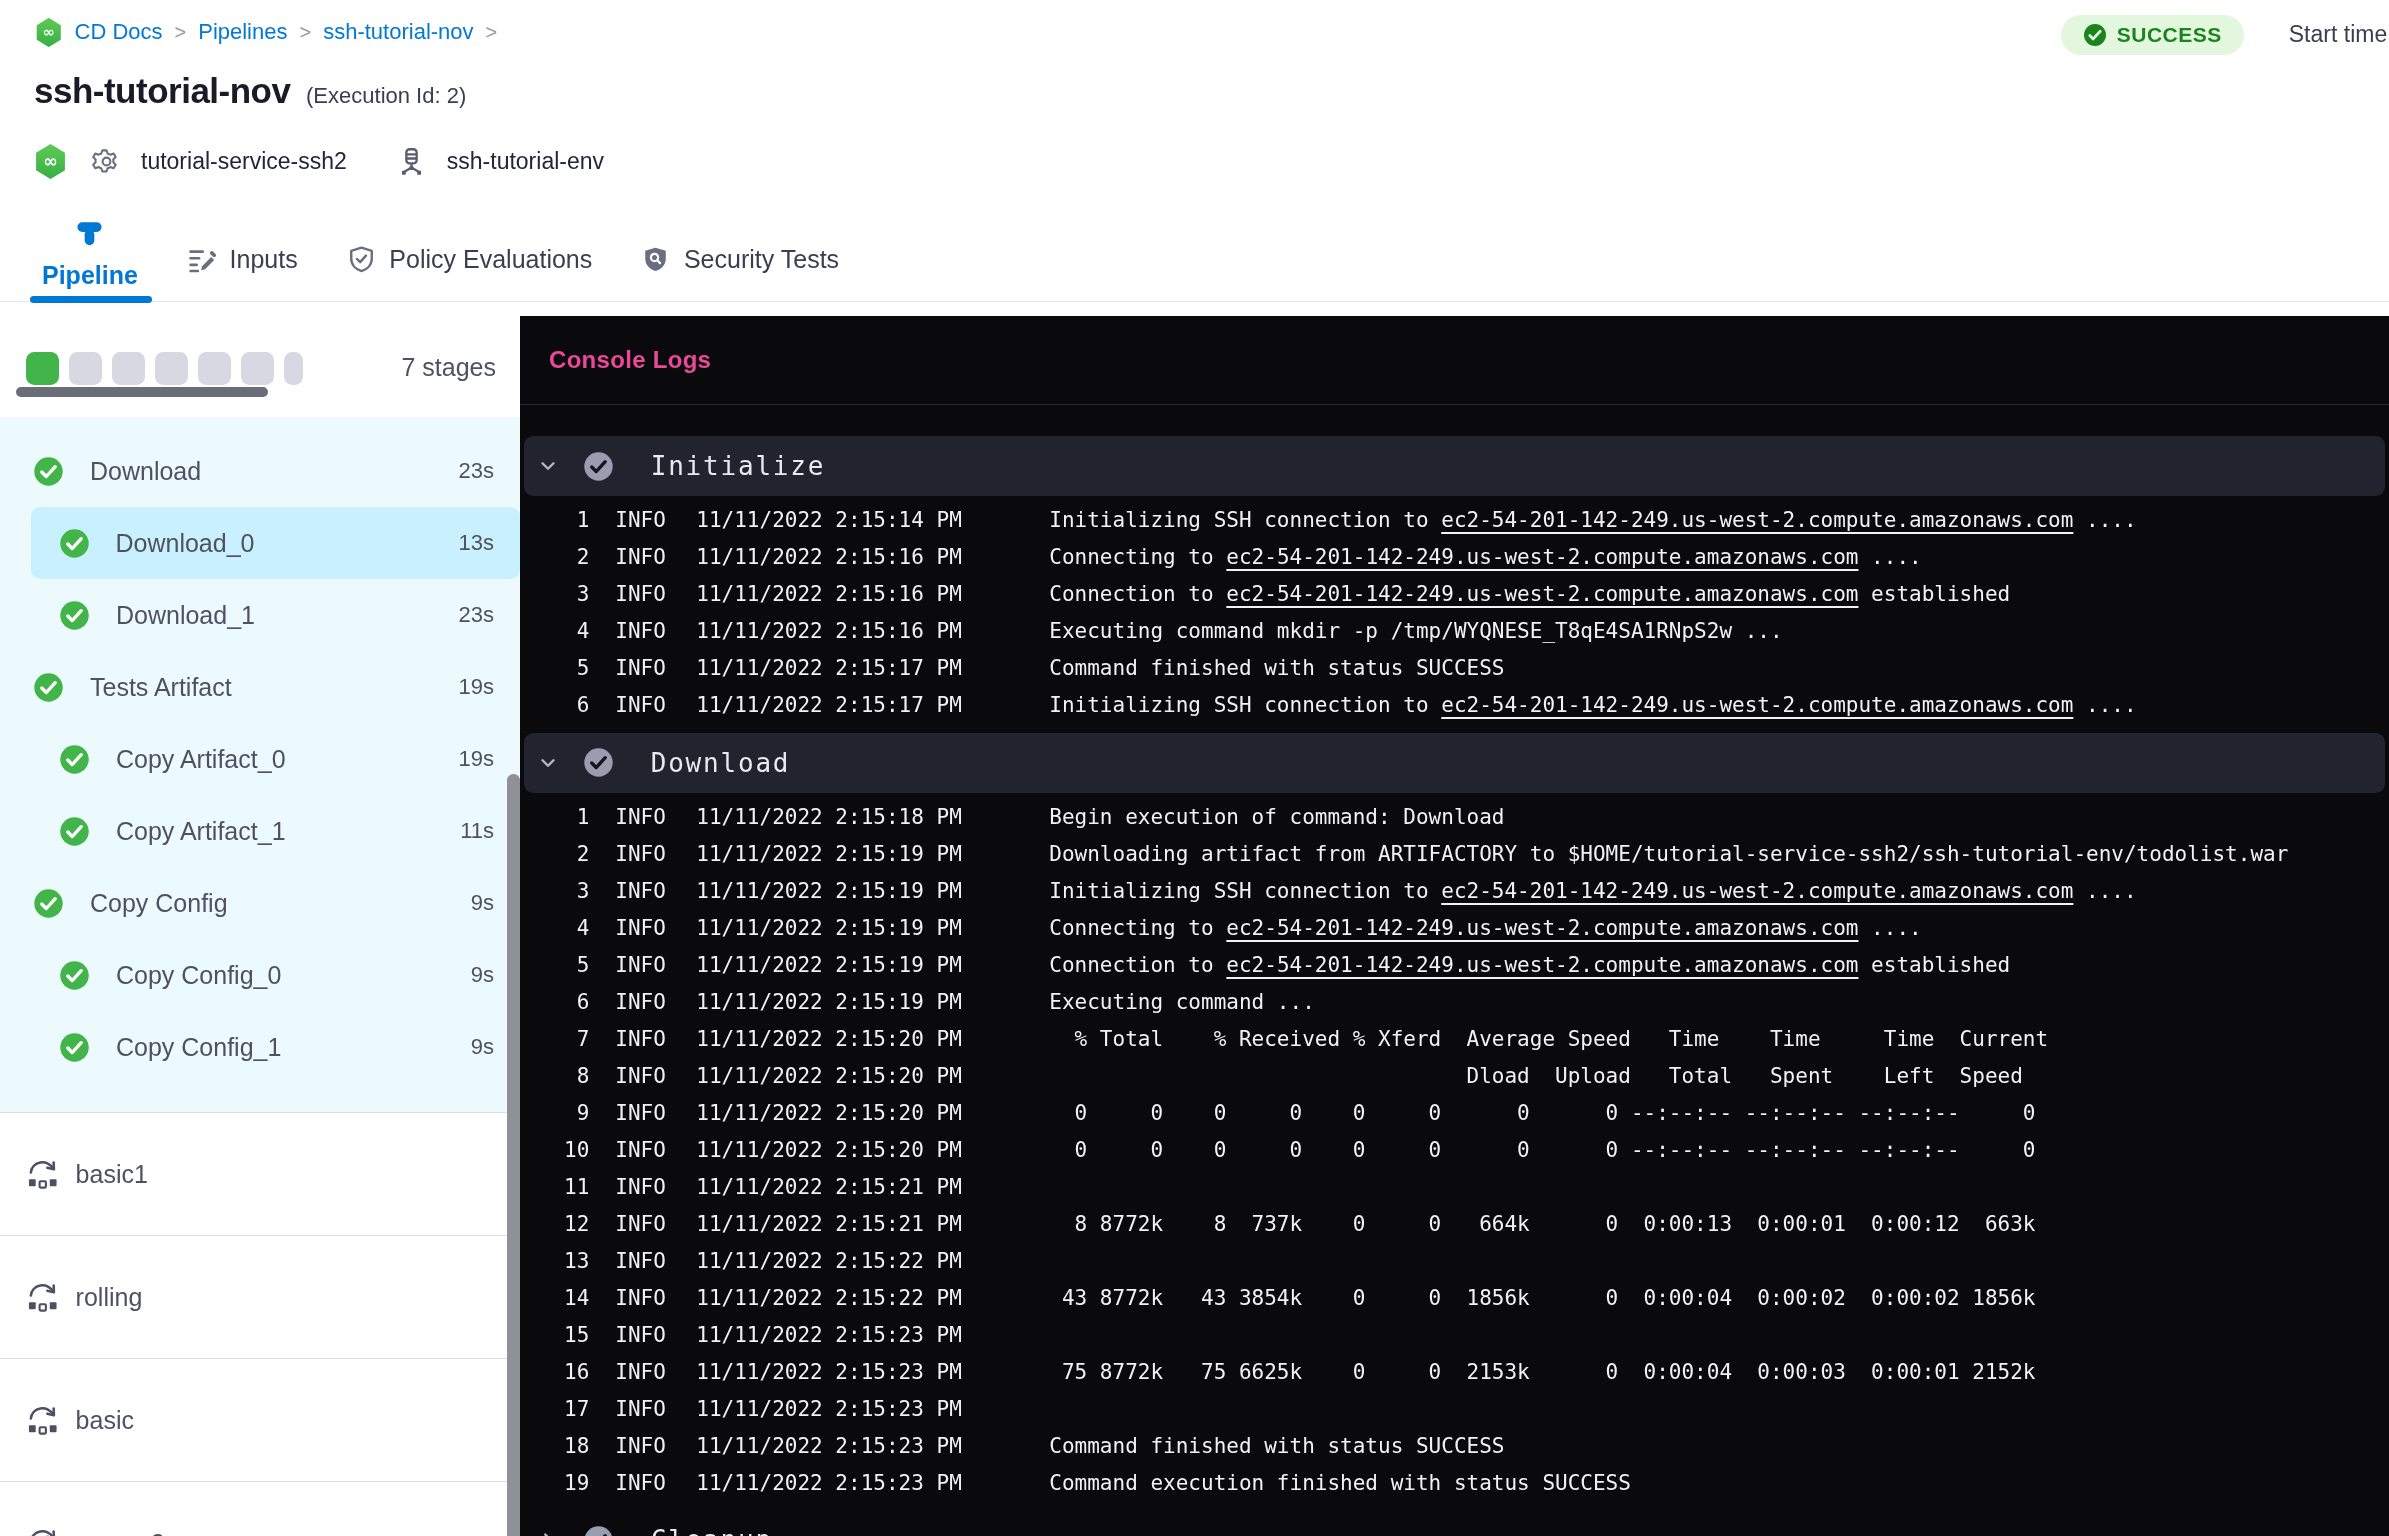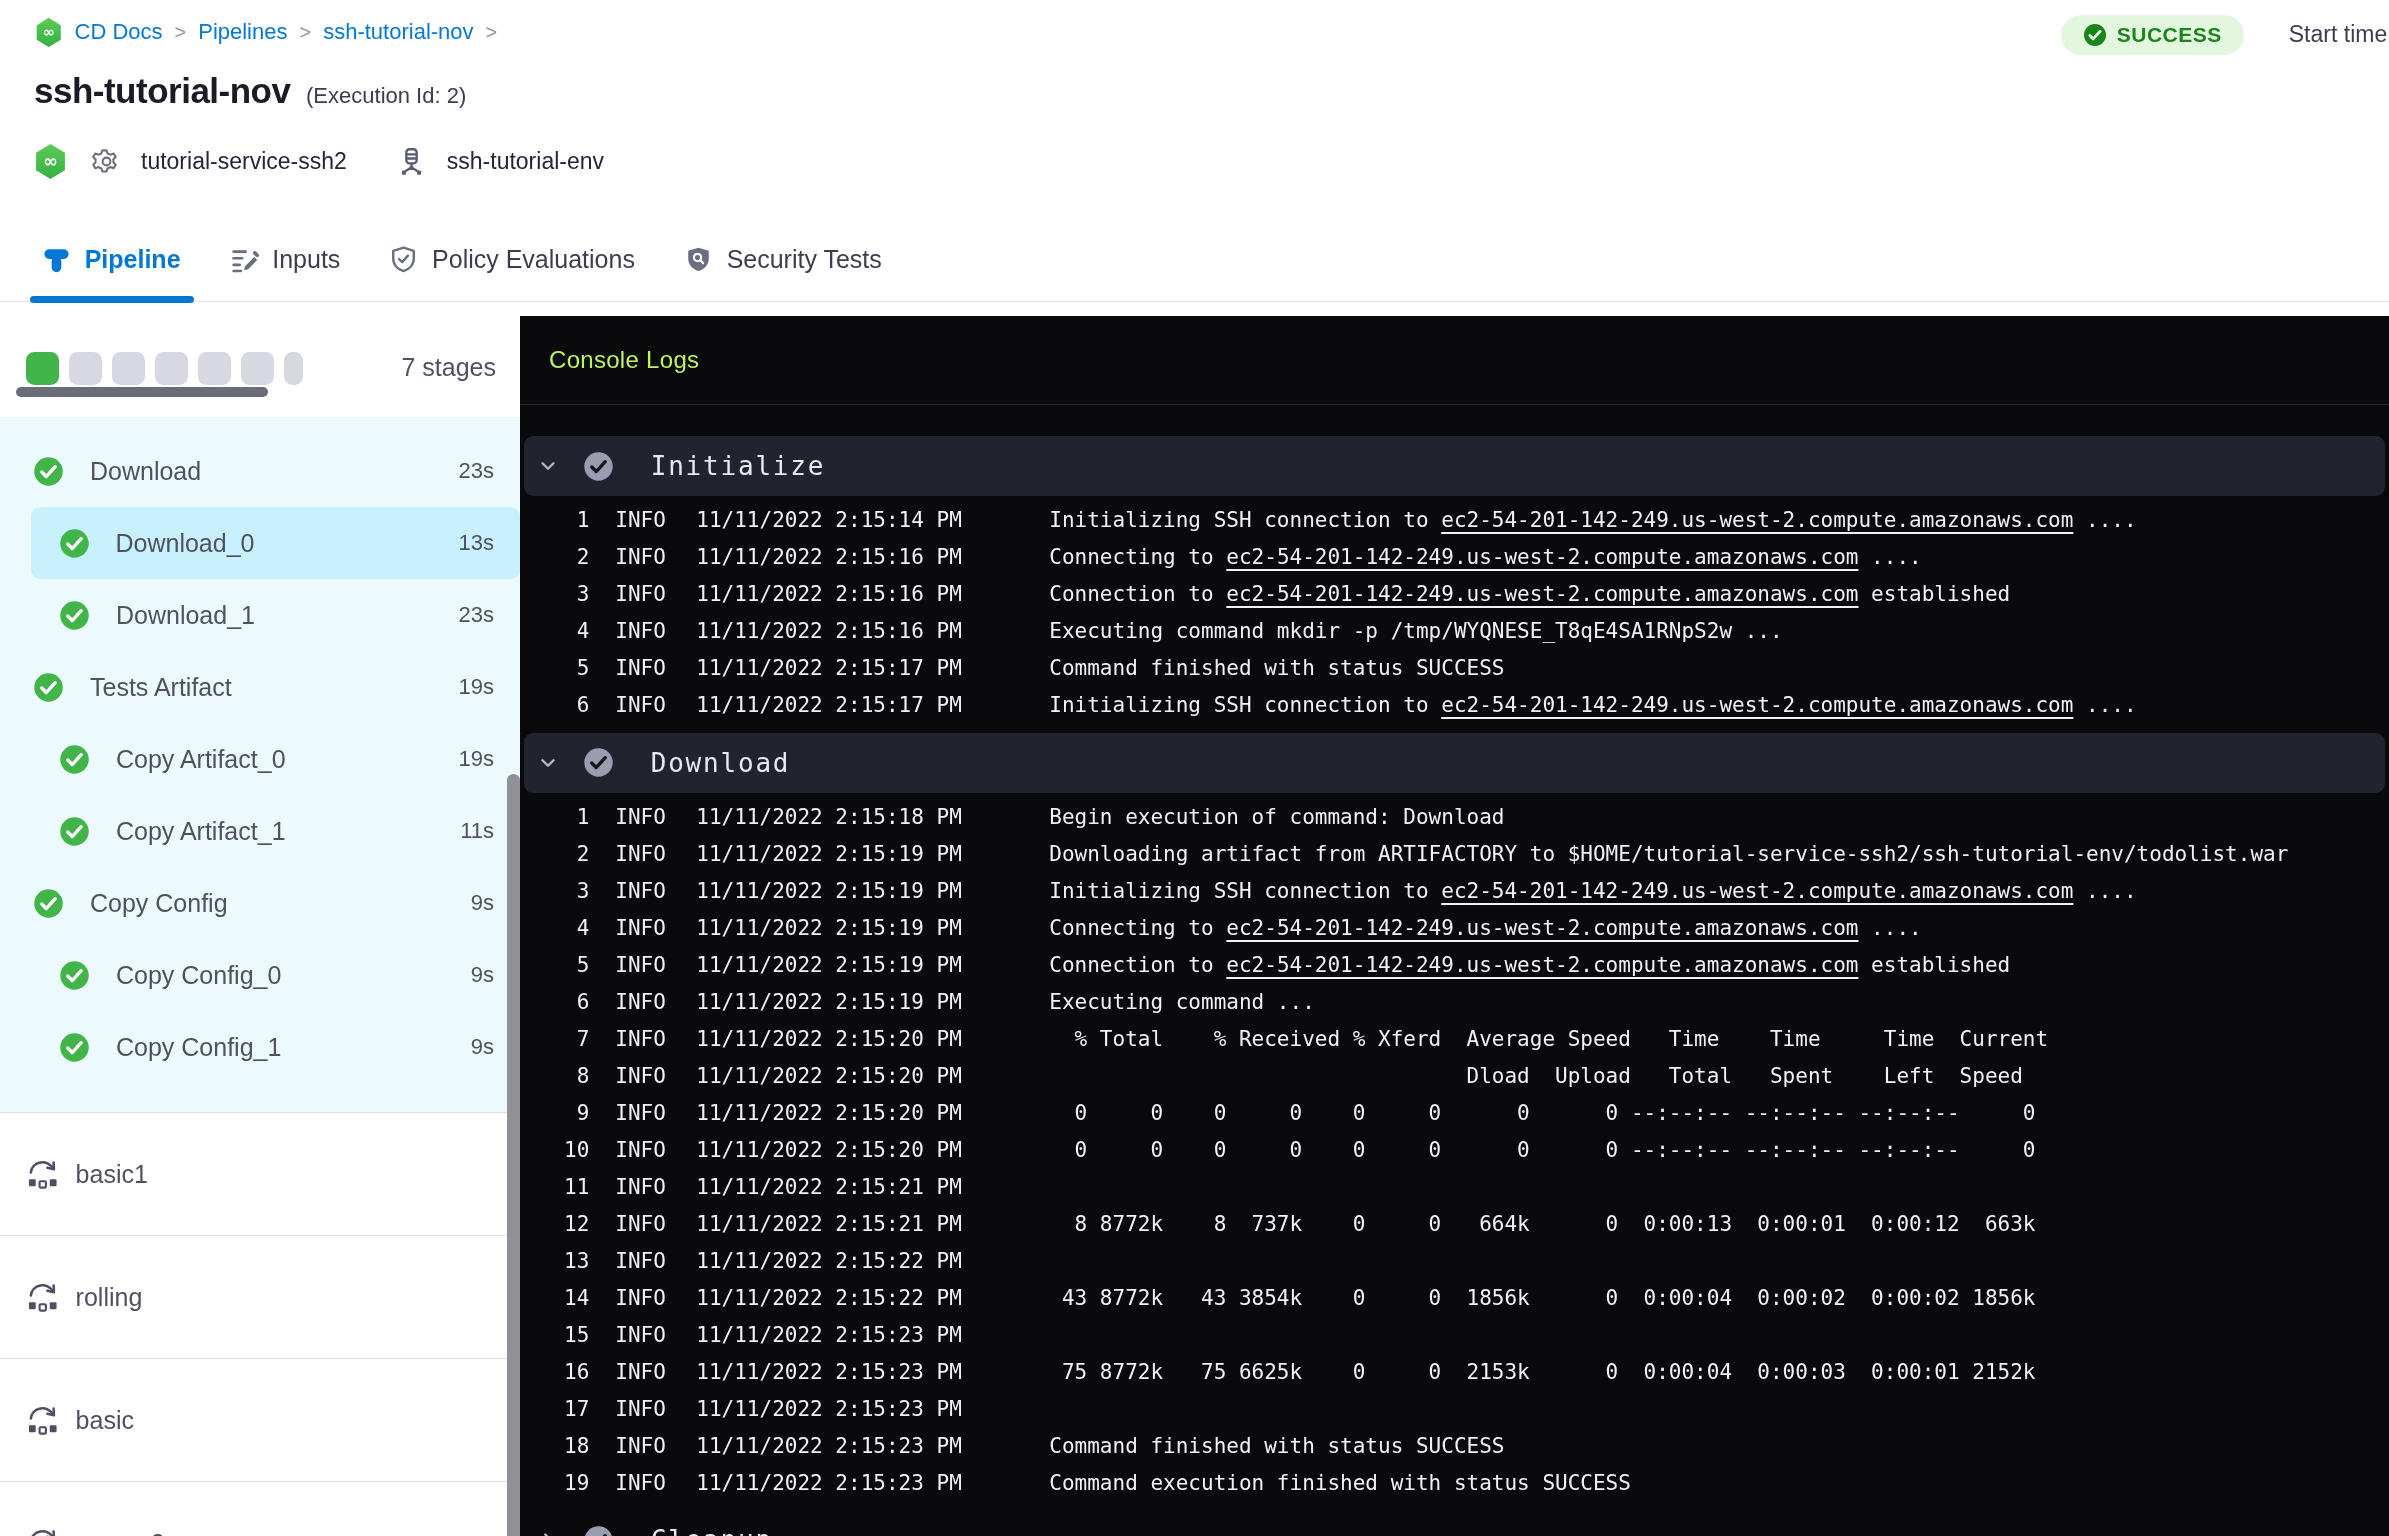--- a/index.html
+++ b/index.html
@@ -31,21 +31,21 @@
   .badge{ display:flex; align-items:center; gap:10px; background:var(--badge-bg); color:var(--badge-tx);
           font-weight:700; font-size:21px; letter-spacing:0.5px; padding:8.2px 22px; border-radius:21px; }
   .badge-icon{ width:24px; height:24px; display:block; }
   .start-time{ font-size:23px; color:#3c3d50; }
   .tabs{ position:absolute; left:0; right:0; bottom:0; height:84px; display:flex; align-items:center;
          padding-left:42px; gap:49px; border-bottom:1.8px solid #e4e5ef; background:#fff; }
   .tab{ position:relative; display:flex; align-items:center; gap:13.7px; font-size:25px; color:#3c3d50;
         font-weight:500; height:100%; cursor:pointer; }
   .tab-icon{ width:29px; height:29px; color:var(--icon-gray); display:flex; }
   .tab-icon svg{ width:100%; height:100%; }
-  .tab.active{ color:var(--blue); font-weight:700; }
+  .tab.active{ color:var(--blue); font-weight:700;flex-direction:column; }
   .tab.active .tab-icon{ color:var(--blue); }
   .tab.active::after{ content:""; position:absolute; left:-12px; right:-13.7px; bottom:-1.8px; height:6.4px;
         border-radius:4.6px; background:var(--blue); }
 
   
   .main{ display:flex; height:1234px; flex:none;margin-top:14px; }
   .sidebar{ width:520px; flex:none; position:relative; background:#fff; overflow:hidden; }
   .console{ flex:1; background:var(--console-bg); position:relative; overflow:hidden; color:var(--log); }
 
   
@@ -66,21 +66,21 @@
   .sdur{ margin-left:auto; font-size:22px; color:var(--slate); }
   .prow{ height:123px; display:flex; align-items:center; padding-left:25px; border-top:0.9px solid #dcdde9;
          background:#fff; cursor:pointer; }
   .picon{ width:35px; height:31px; margin-right:15.6px; color:#4d4f63; flex:none; }
   .picon svg{ width:100%; height:100%; display:block; }
   .plabel{ font-size:25px; color:var(--slate); }
   .side-thumb{ position:absolute; right:0; top:458px; width:13px; height:787px; border-radius:6.4px; background:#8f9196; }
 
   
   .console-header{ height:89px; display:flex; align-items:center; padding-left:29px; border-bottom:0.9px solid #26272e; }
-  .console-title{ font-size:24px; font-weight:400; color:#bef264; letter-spacing:0.3px; }
+  .console-title{ font-size:24px; font-weight:700; color:#ec4899; letter-spacing:0.3px; }
   .console-body{ padding-top:31px; }
   .sec-bar{ height:60px; margin:9.2px 3.7px 5.5px 3.7px; border-radius:9.2px; background:var(--bar);
             display:flex; align-items:center; padding-left:13px; cursor:pointer; }
   .csection:first-child .sec-bar{ margin-top:0; }
   .sec-bar.collapsed{ background:transparent; }
   .chev{ width:22px; height:22px; color:#b6b7c6; flex:none; }
   .chev svg{ width:100%; height:100%; display:block; }
   .sec-check{ width:31px; height:31px; margin-left:24px; flex:none; color:#9a9cb0; }
   .sec-check svg{ width:100%; height:100%; display:block; }
   .sec-label{ margin-left:37px; font-family:"DejaVu Sans Mono", monospace; font-size:26px;

